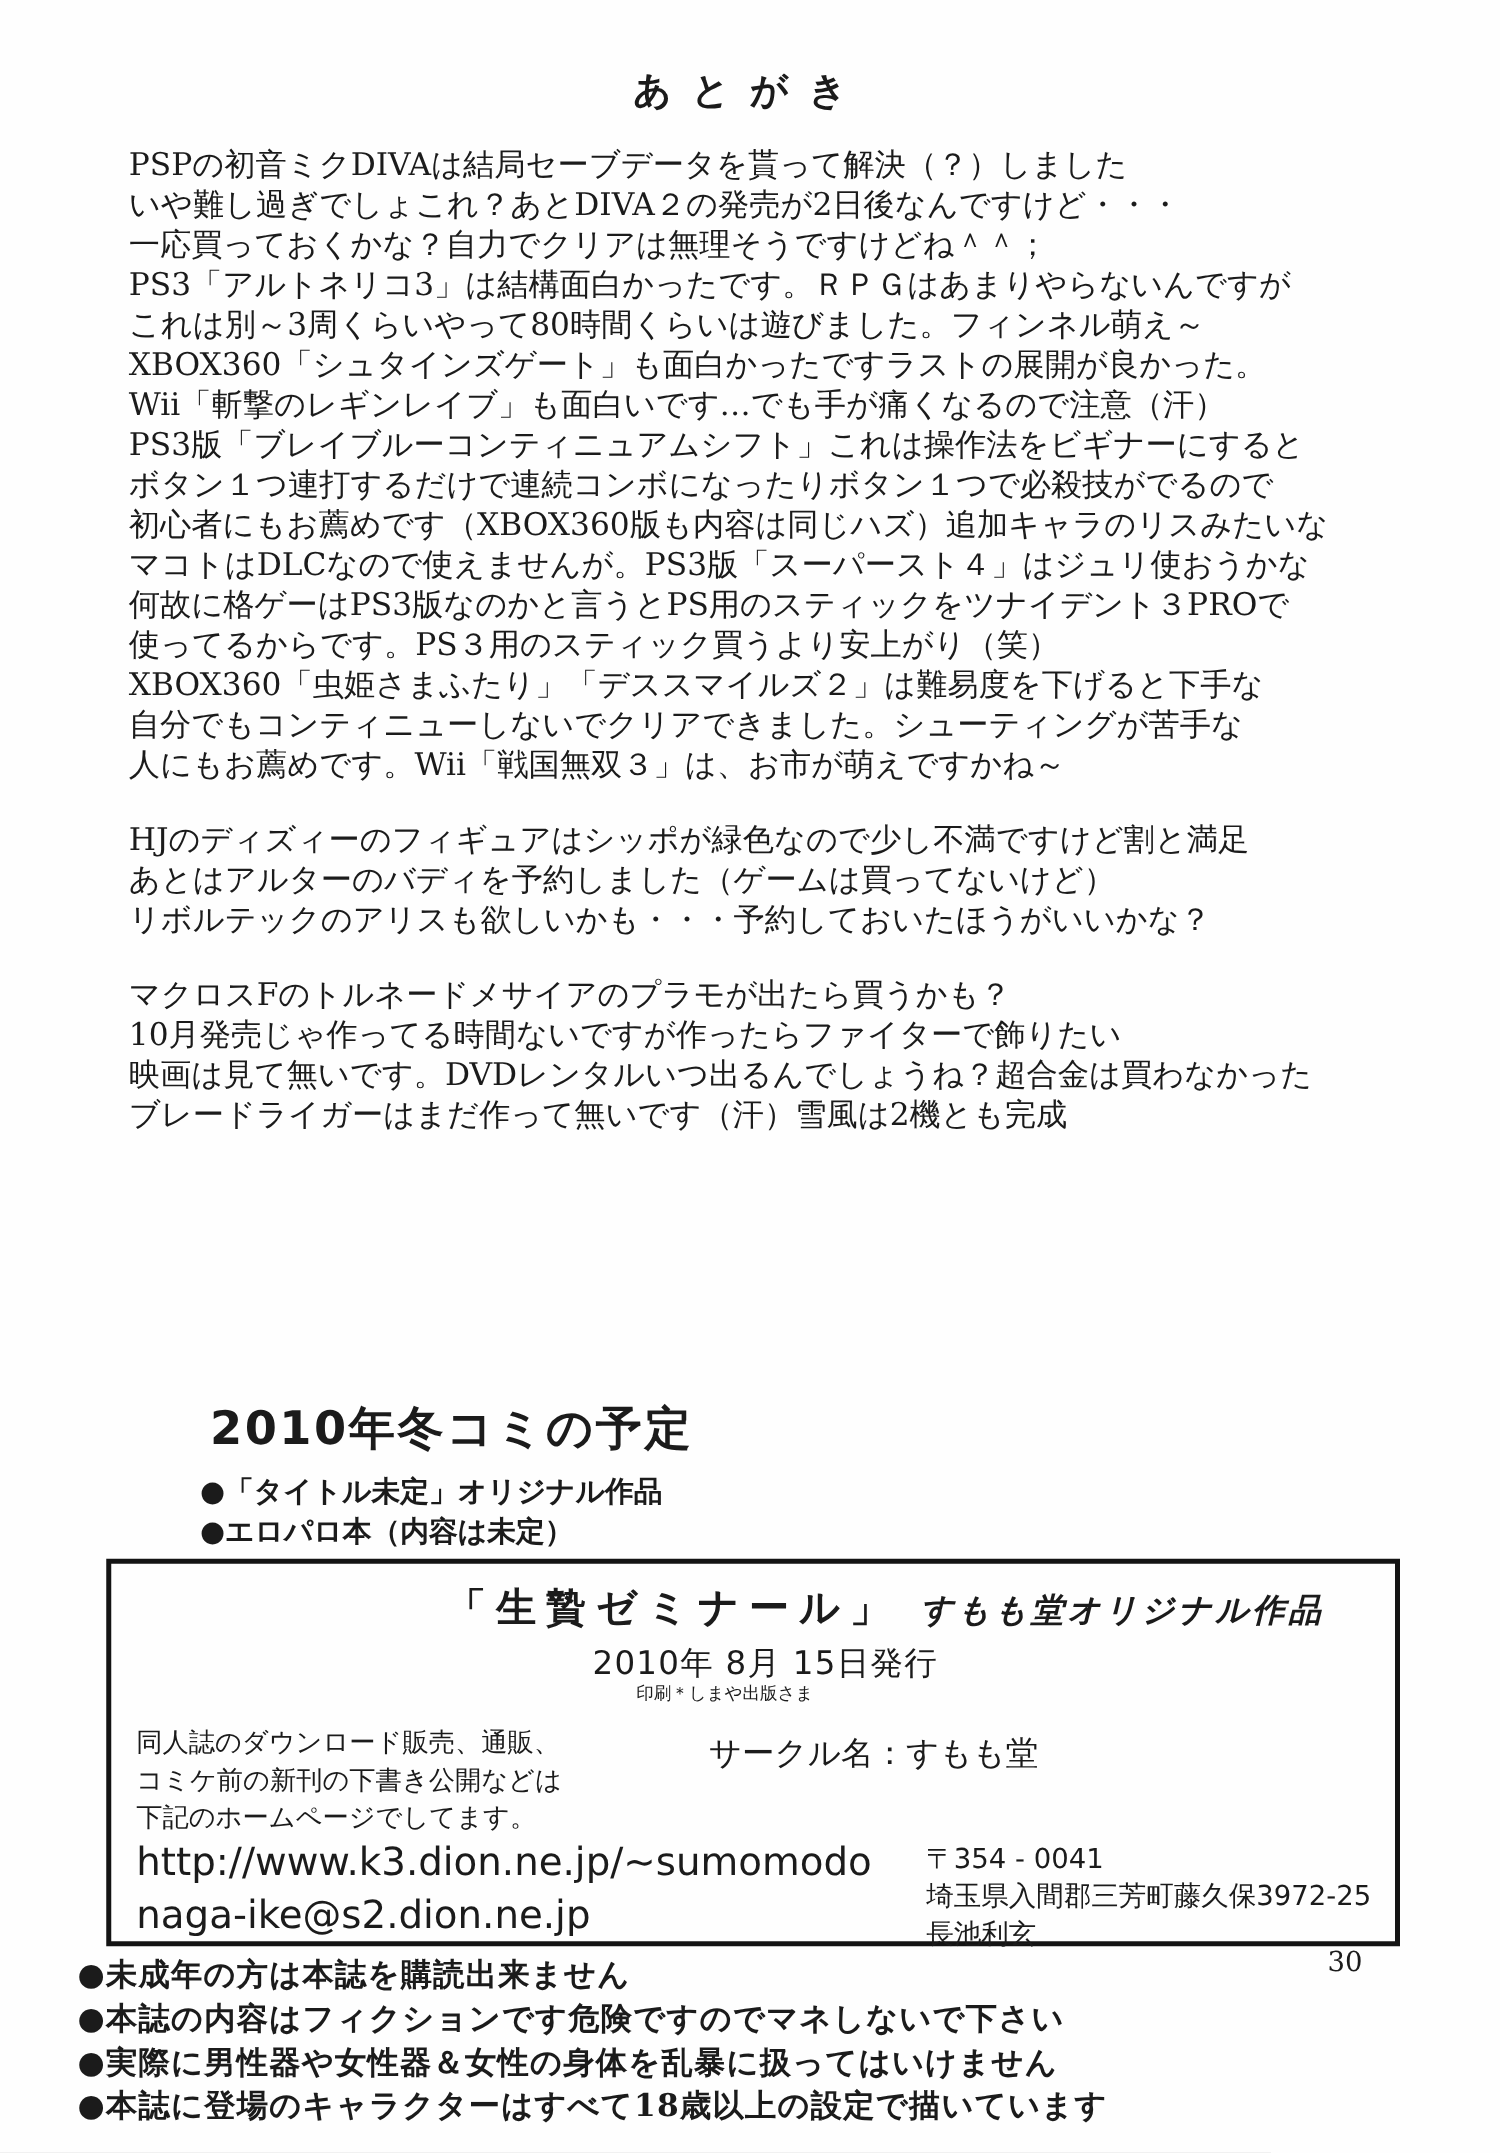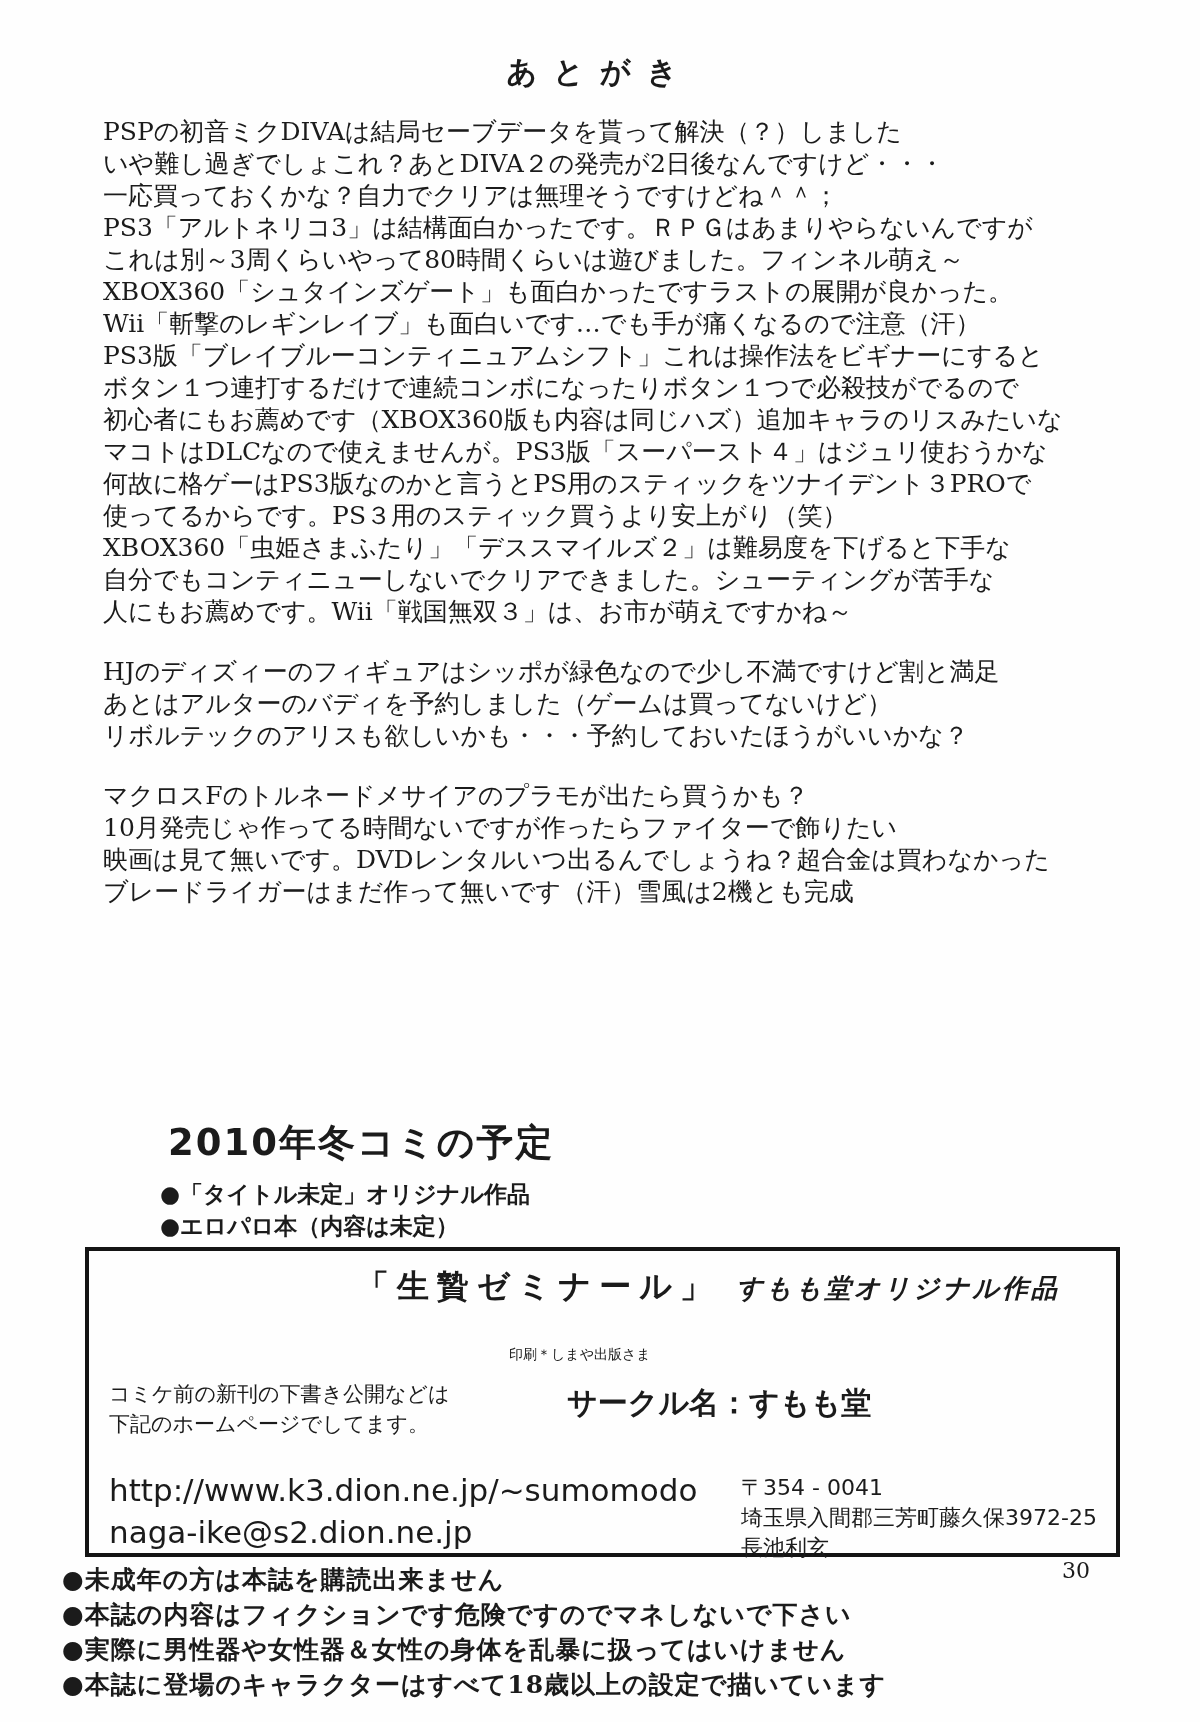--- a/index.html
+++ b/index.html
@@ -58,21 +58,21 @@
     font-family:"DejaVu Sans","Liberation Sans",sans-serif;
     font-size:14px;font-weight:normal;
   }
   .colo-note{
     position:absolute;left:20px;top:128px;
     font-size:21px;line-height:30px;
   }
   .colo-circle{
     position:absolute;left:478px;top:132px;
     font-family:"DejaVu Sans","Liberation Sans",sans-serif;
-    font-size:30px;font-weight:bold;line-height:40px;text-align:center;
+    font-size:26px;font-weight:normal;line-height:40px;text-align:center;
   }
   .colo-circle .indent{padding-left:26px;}
   .colo-url{
     position:absolute;left:20px;top:218px;
     font-family:"DejaVu Sans","Liberation Sans",sans-serif;
     font-size:31px;line-height:42px;
   }
   .colo-addr{
     position:absolute;left:652px;top:222px;
     font-family:"DejaVu Sans","Liberation Sans",sans-serif;
@@ -131,22 +131,24 @@
   <div class="winter-heading">2010年冬コミの予定</div>
   <div class="winter-items">
       <div class="tline">●「タイトル未定」オリジナル作品</div>
       <div class="tline">●エロパロ本（内容は未定）</div>
     </div>
 
   <div class="colophon">
     <div class="colo-title-row">
       <span class="colo-title-main">「生贄ゼミナール」</span><span class="colo-title-suffix">すもも堂オリジナル作品</span>
     </div>
+    <div class="colo-date">2010年 8月 15日発行</div>
     <div class="colo-printer">印刷＊しまや出版さま</div>
     <div class="colo-note">
+        <div class="tline">同人誌のダウンロード販売、通販、</div>
         <div class="tline">コミケ前の新刊の下書き公開などは</div>
         <div class="tline">下記のホームページでしてます。</div>
       </div>
     <div class="colo-circle">
       <div>サークル名：すもも堂</div>
     </div>
     <div class="colo-url">
       <div>http://www.k3.dion.ne.jp/~sumomodo</div>
       <div>naga-ike@s2.dion.ne.jp</div>
     </div>

